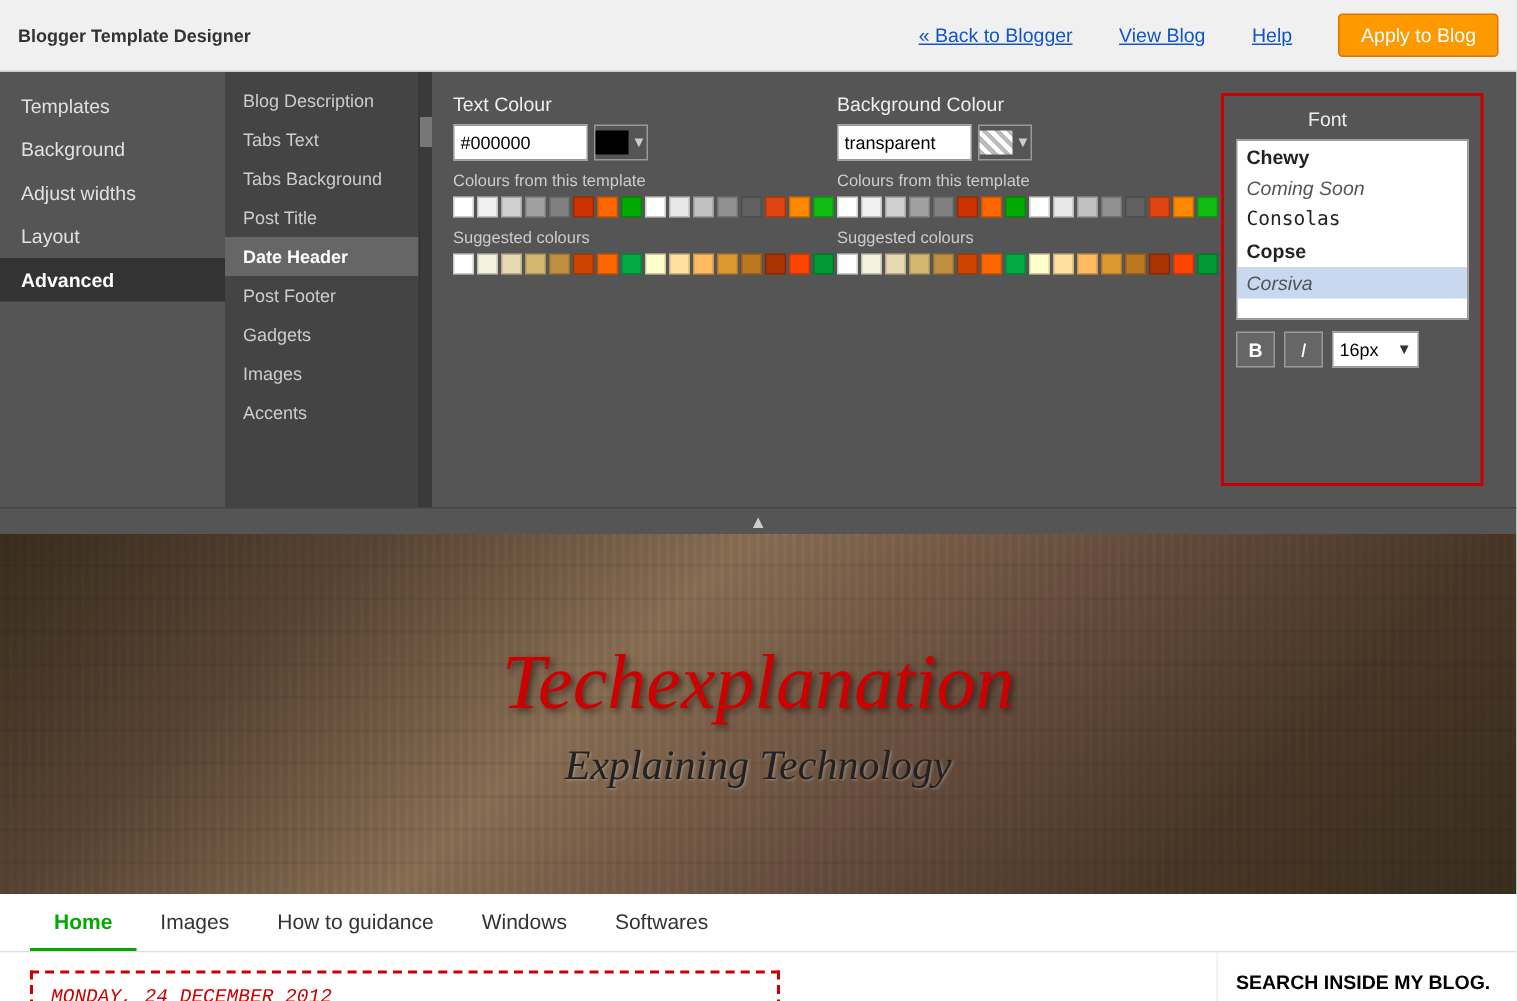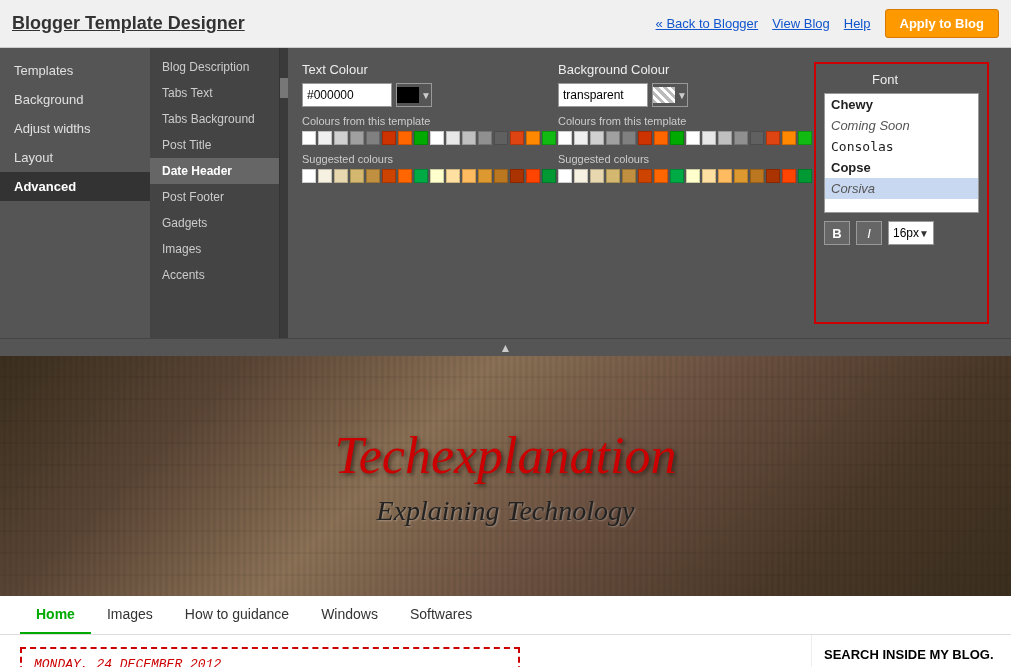--- a/index.html
+++ b/index.html
@@ -8,42 +8,41 @@
     
     .top-bar {
       background: #f0f0f0;
       border-bottom: 1px solid #ccc;
       display: flex;
       align-items: center;
       padding: 0 12px;
       height: 48px;
     }
     .app-title {
-      font-size: 18px;
+      font-size: 12px;
       font-weight: bold;
       color: #333;
       flex: 1;
-      text-decoration: underline;
     }
     .top-nav {
       display: flex;
       align-items: center;
-      gap: 14px;
+      gap: 31px;
     }
     .top-nav a {
       color: #1155cc;
       text-decoration: underline;
       font-size: 13px;
       cursor: pointer;
     }
     .apply-btn {
       background: #f90;
       border: 1px solid #d87800;
       color: white;
-      font-weight: bold;
+      font-weight: normal;
       font-size: 13px;
       padding: 6px 14px;
       cursor: pointer;
       border-radius: 3px;
     }
 
     
     .designer-panel {
       display: flex;
       background: #555;
@@ -210,21 +209,21 @@
       color: white;
       cursor: pointer;
       font-size: 13px;
       font-weight: bold;
       display: flex;
       align-items: center;
       justify-content: center;
     }
     .font-btn.italic { font-style: italic; font-weight: normal; }
     .font-size-input {
-      width: 46px;
+      width: 58px;
       height: 24px;
       background: white;
       border: 1px solid #999;
       font-size: 12px;
       padding: 2px 4px;
       display: flex;
       align-items: center;
       justify-content: space-between;
     }
     .size-arrow {

